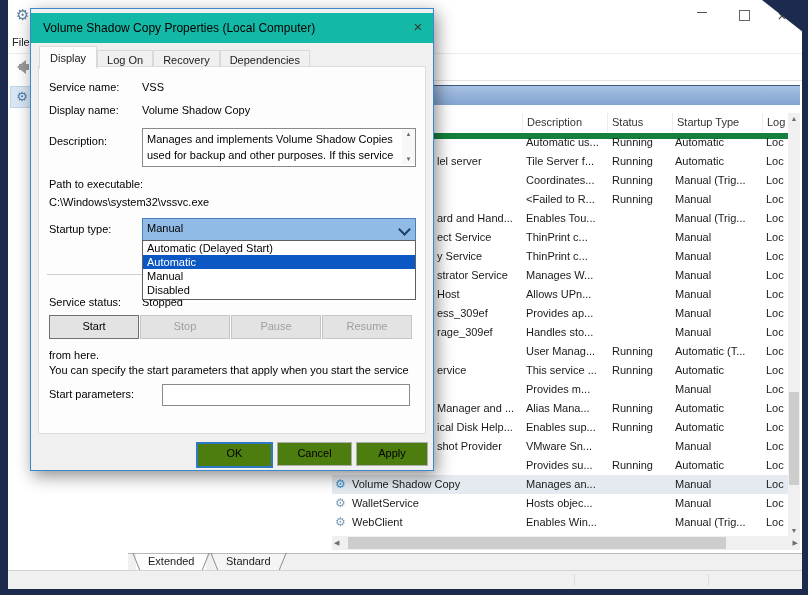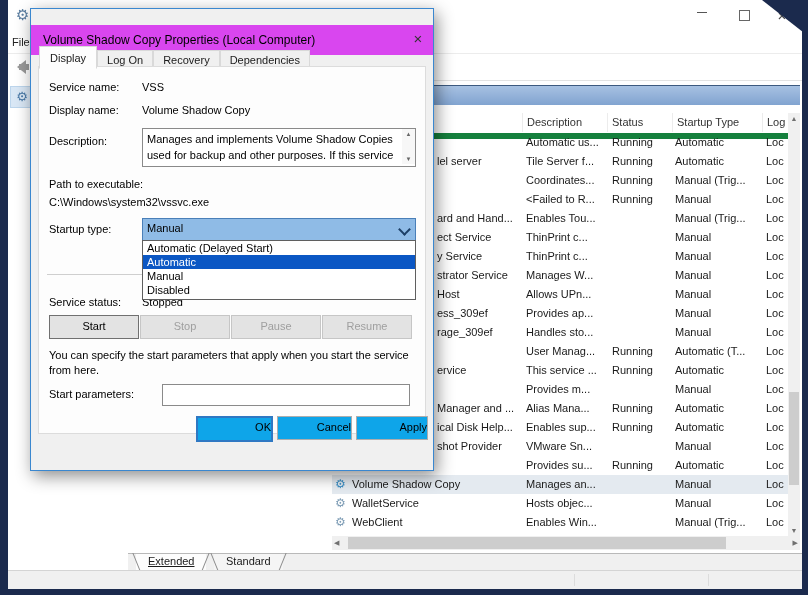--- a/index.html
+++ b/index.html
@@ -51,33 +51,33 @@
   .vscroll .up{position:absolute;top:2px;left:0;width:12px;text-align:center;font-size:7px;color:#707070;}
   .vscroll .dn{position:absolute;bottom:2px;left:0;width:12px;text-align:center;font-size:7px;color:#707070;}
   .vscroll .thumb{position:absolute;left:1px;width:10px;top:66%;height:22%;background:#cdcdcd;}
   .hscroll{position:absolute;left:0;top:431px;width:468px;height:14px;background:#f0f0f0;}
   .hscroll .lt{position:absolute;left:2px;top:3px;font-size:7px;color:#707070;}
   .hscroll .rt{position:absolute;right:2px;top:3px;font-size:7px;color:#707070;}
   .hscroll .thumb{position:absolute;left:16px;top:1px;width:378px;height:12px;background:#cdcdcd;}
   
   .viewtabs{position:absolute;left:120px;top:553px;width:674px;height:17px;background:#f0f0f0;border-top:1px solid #b9b9b9;}
   .vtab{position:absolute;top:0;height:16px;line-height:15px;background:#f5f5f5;padding:0 12px;color:#1a1a1a;border-bottom:1px solid #9a9a9a;}
-  .vtab.active{background:#fdfdfd;text-decoration:underline;}
+  .vtab.active{background:#fdfdfd;}
   .vtab .sl{position:absolute;top:-1px;width:1px;height:18px;background:#8a8a8a;}
   .vtab .sl.l{left:0;transform:skewX(22deg);}
   .vtab .sl.r{right:0;transform:skewX(-22deg);}
   .vtab1{left:8px;} .vtab2{left:86px;}
   .statusbar{position:absolute;left:0;top:570px;width:794px;height:18px;background:#f0f0f0;border-top:1px solid #d4d4d4;}
   .sb-div{position:absolute;top:3px;width:1px;height:12px;background:#dcdcdc;}
   
   #corner-tr{position:absolute;right:0;top:0;width:0;height:0;border-top:36px solid #1b2a4d;border-left:46px solid transparent;z-index:5;}
   
   #dialog{position:absolute;left:30px;top:8px;width:402px;height:461px;background:#f0f0f0;
     border:1px solid #3a87cf;box-shadow:3px 5px 16px rgba(0,0,0,0.45);z-index:10;}
-  .dlg-title{position:absolute;left:0;top:16px;right:0;height:30px;background:#d946ef;}
+  .dlg-title{position:absolute;left:0;top:4px;right:0;height:30px;background:#14b8a6;}
   .dlg-title .txt{position:absolute;left:12px;top:8px;font-size:12px;color:#000;}
   .dlg-close{position:absolute;left:378px;top:5px;width:18px;height:18px;text-align:center;font-size:15px;line-height:18px;color:#333;}
   .dlg-tabs{position:absolute;left:8px;top:37px;height:21px;}
   .dtab{position:relative;display:inline-block;padding:3px 9px 3px;margin-right:0;background:#f0f0f0;
     border:1px solid #d9d9d9;border-bottom:none;color:#1a1a1a;top:2px;}
   .dtab.active{background:#fdfdfd;top:0;padding:5px 10px 4px;border:1px solid #d9d9d9;border-bottom:1px solid #fdfdfd;z-index:2;}
   .dlg-page{position:absolute;left:7px;top:57px;width:386px;height:366px;background:#fdfdfd;border:1px solid #dcdcdc;}
   .lbl{position:absolute;color:#000;}
   .val{position:absolute;color:#000;}
   .desc-box{position:absolute;left:103px;top:61px;width:272px;height:37px;background:#fff;border:1px solid #8a8a8a;}
@@ -93,21 +93,21 @@
   .lb-item{height:14px;line-height:14px;padding-left:4px;color:#000;white-space:nowrap;}
   .lb-item.hl{background:#0b57c4;color:#fff;}
   .sepline{position:absolute;left:8px;top:207px;width:95px;border-top:1px solid #cfcfcf;}
   .btnrow .btn{position:absolute;top:248px;width:88px;height:22px;text-align:center;line-height:20px;
     background:#e3e3e3;border:1px solid #c6c6c6;color:#9f9f9f;}
   .btn.enabled{border:1px solid #707070;color:#000;}
   .b-start{left:10px;} .b-stop{left:101px;} .b-pause{left:192px;} .b-resume{left:283px;}
   .note{position:absolute;left:10px;top:281px;width:372px;line-height:15px;color:#000;}
   .note span{display:block;white-space:nowrap;}
   .param-input{position:absolute;left:123px;top:317px;width:246px;height:20px;background:#fff;border:1px solid #8a8a8a;}
-  .dlg-btn{position:absolute;top:407px;width:73px;height:22px;text-align:right;line-height:20px;background:#0ea5e9;border:1px solid #adadad;color:#000;}
+  .dlg-btn{position:absolute;top:433px;width:73px;height:22px;text-align:center;line-height:20px;background:#4d7c0f;border:1px solid #adadad;color:#000;}
   .b-ok{left:165px;border:2px solid #2f78c3;line-height:18px;}
   .b-cancel{left:246px;} .b-apply{left:325px;width:70px;}
 </style>
 </head>
 <body>
 
 <div id="app-window">
   <div class="titlebar">
     <span class="title-icon">⚙</span>
     <div class="wc wc-min"><i></i></div>
@@ -408,22 +408,22 @@
     <span class="val" style="left:103px;top:229px;">Stopped</span>
 
     <div class="btnrow">
       <div class="btn enabled b-start">Start</div>
       <div class="btn b-stop">Stop</div>
       <div class="btn b-pause">Pause</div>
       <div class="btn b-resume">Resume</div>
     </div>
 
     <div class="note">
+      <span>from here.</span>
       <span>You can specify the start parameters that apply when you start the service</span>
-      <span>from here.</span>
     </div>
 
     <span class="lbl" style="left:10px;top:321px;">Start parameters:</span>
     <div class="param-input"></div>
   </div>
 
   <div class="dlg-btn b-ok">OK</div>
   <div class="dlg-btn b-cancel">Cancel</div>
   <div class="dlg-btn b-apply">Apply</div>
 </div>

